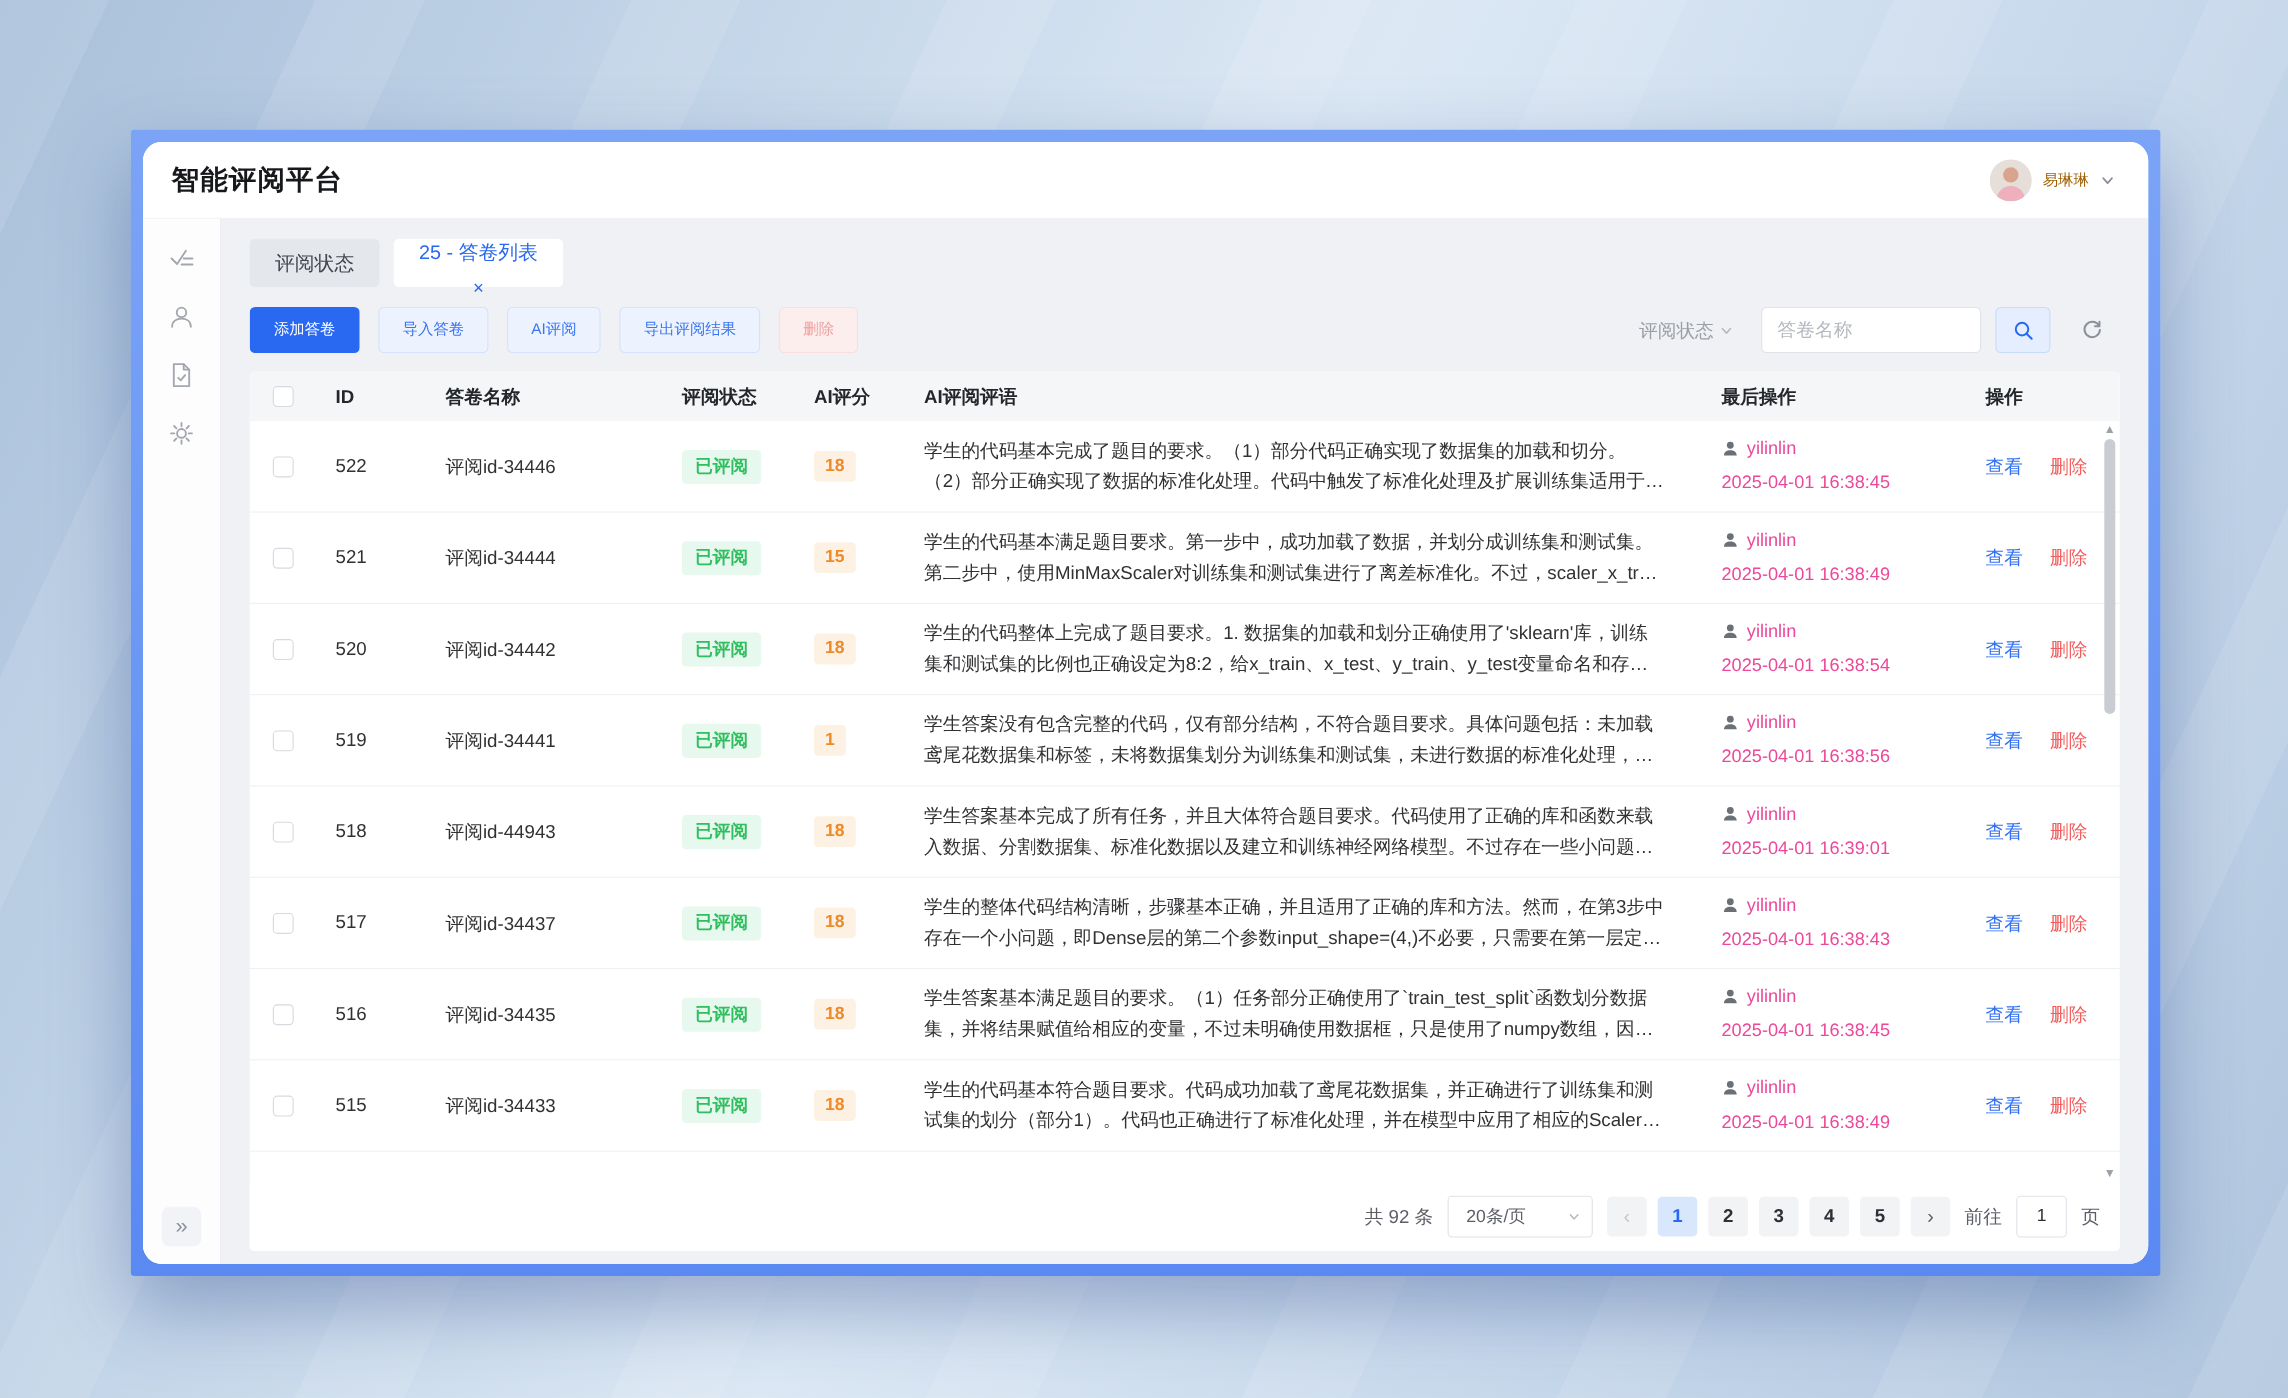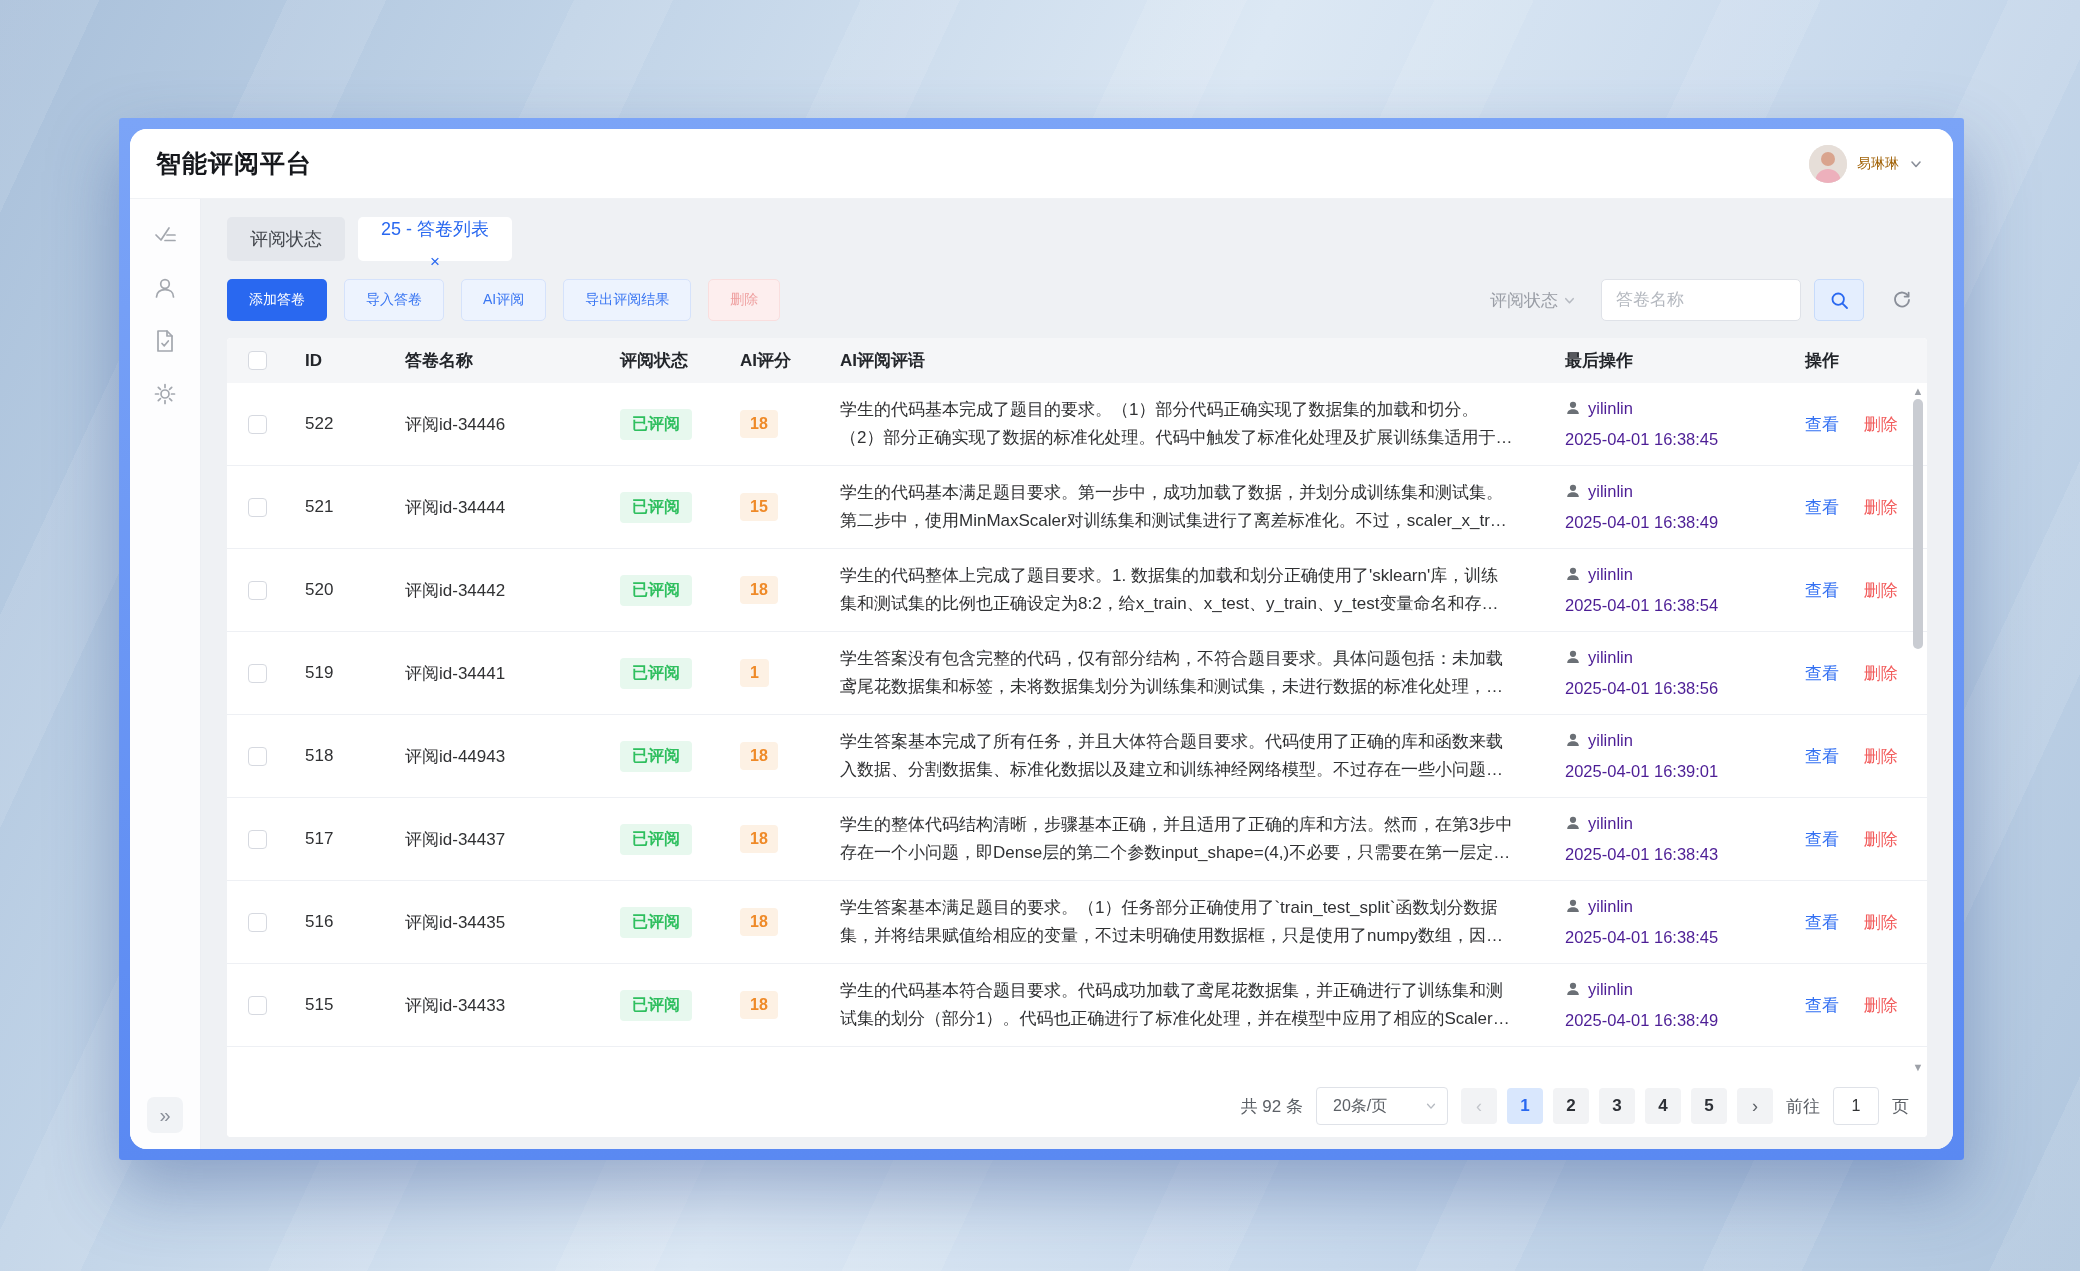--- a/index.html
+++ b/index.html
@@ -71,21 +71,21 @@
   .thead .cb-cell,.trow .cb-cell{padding-left:0;display:flex;justify-content:center;}
   .checkbox{width:19px;height:19px;border:1px solid #d6d9e0;border-radius:4px;background:#fff;cursor:pointer;}
   .tbody{flex:1;min-height:0;overflow:hidden;position:relative;}
   .trow{min-height:83px;border-bottom:1px solid #eef0f4;font-size:17px;color:#303133;}
   .badge-status{display:inline-block;padding:5px 12px;background:#e7f8ee;color:#2fbf5f;
     border-radius:4px;font-size:16px;font-weight:600;}
   .badge-score{display:inline-block;min-width:20px;text-align:center;padding:5px 10px;
     background:#fdf1e4;color:#ef8a28;border-radius:4px;font-size:16px;font-weight:700;}
   .comment{display:-webkit-box;-webkit-line-clamp:2;-webkit-box-orient:vertical;overflow:hidden;
     line-height:1.62;padding-right:34px;}
-  .lastop{font-size:16.5px;color:#4c1d95;line-height:1.9;}
+  .lastop{font-size:16.5px;color:#ec4899;line-height:1.9;}
   .lastop .op-user{display:flex;align-items:center;gap:7px;}
   .link{font-size:17px;cursor:pointer;margin-right:20px;font-weight:500;}
   .link.view{color:#3370f2;}
   .link.del{color:#f25d5d;}
   
   .vscroll{position:absolute;top:2px;right:2px;bottom:2px;width:14px;display:flex;flex-direction:column;align-items:center;}
   .vscroll .arr{color:#9da1a8;font-size:11px;line-height:12px;flex:0 0 12px;}
   .vscroll .track{flex:1;width:10px;position:relative;}
   .vscroll .thumb{position:absolute;top:2px;left:0;width:10px;height:250px;background:#c9ccd2;border-radius:5px;cursor:pointer;}
   

